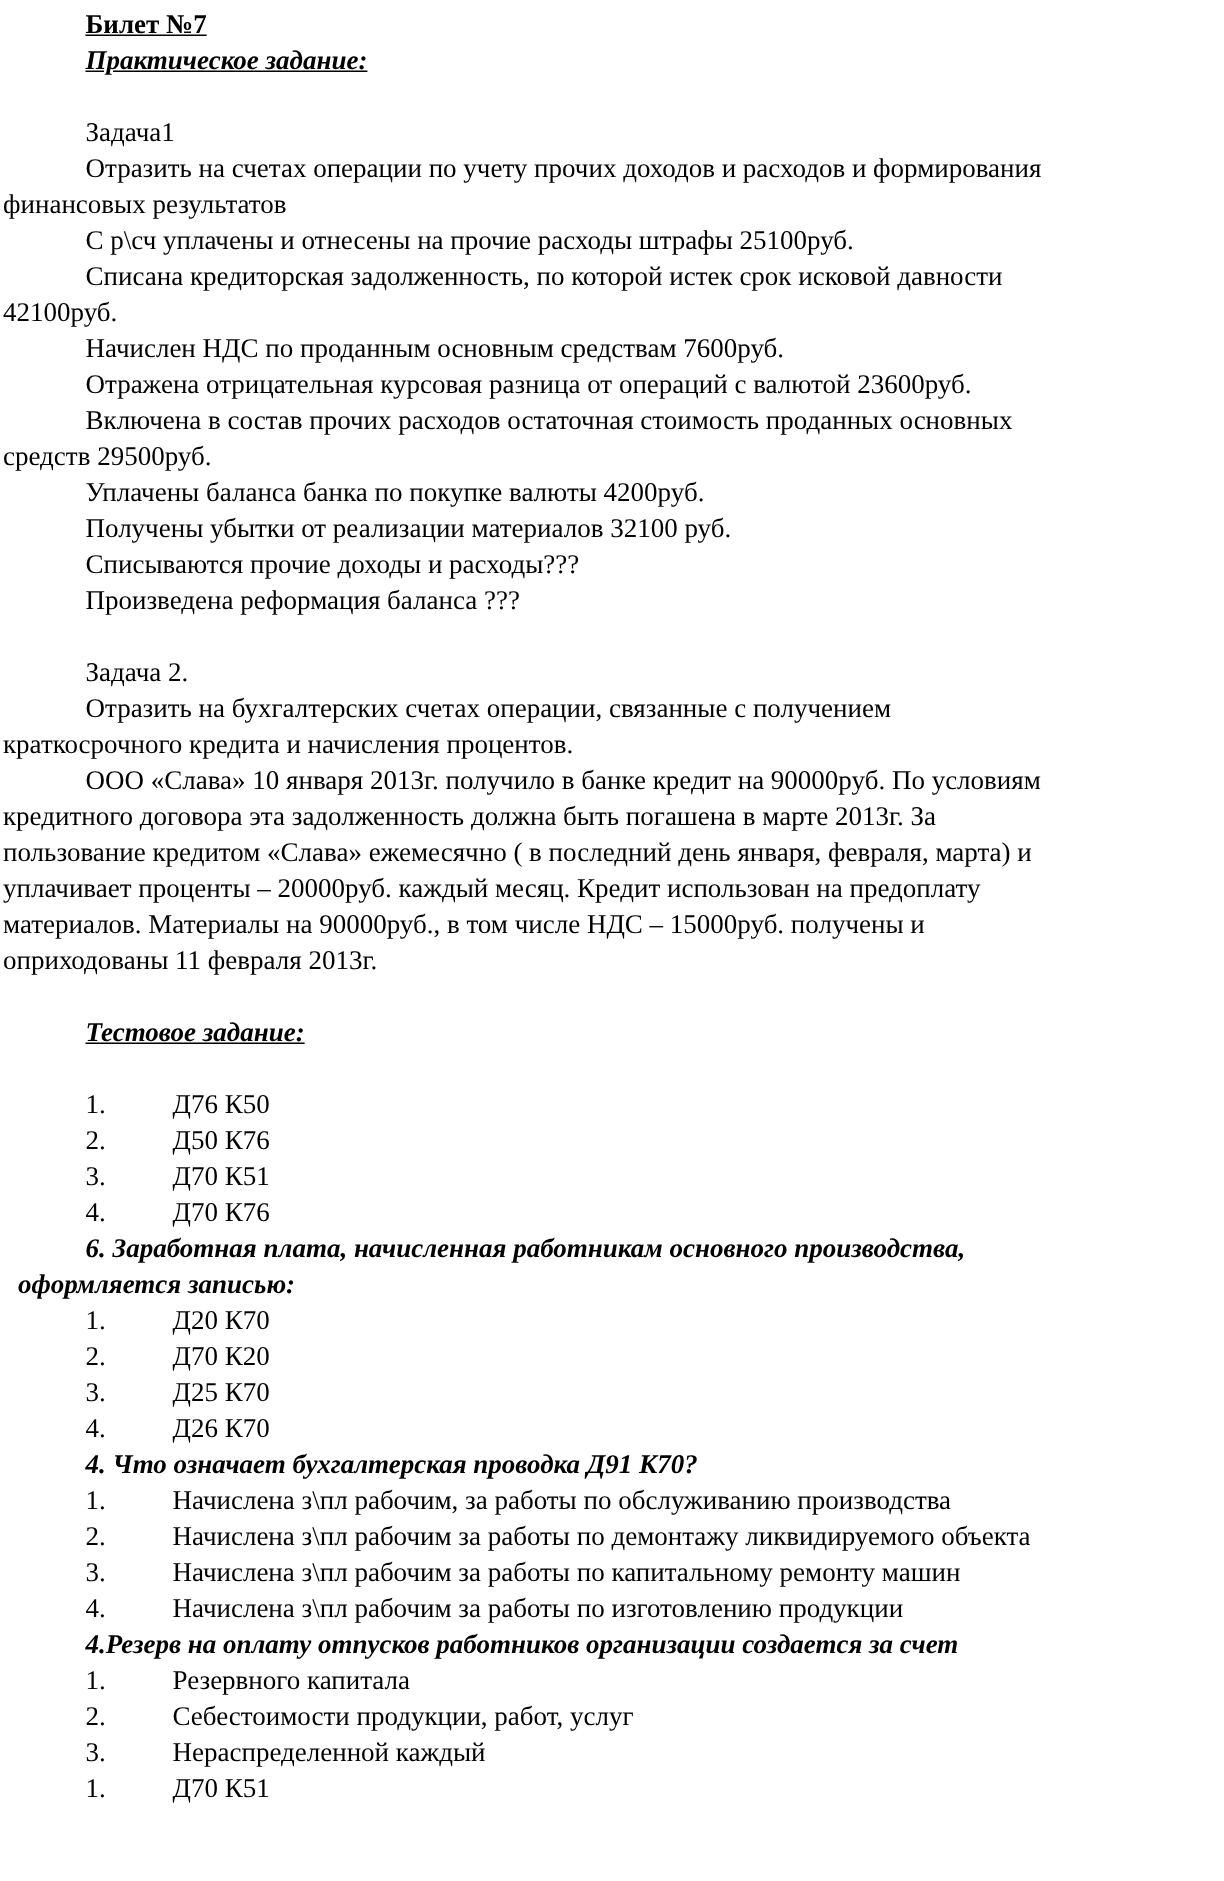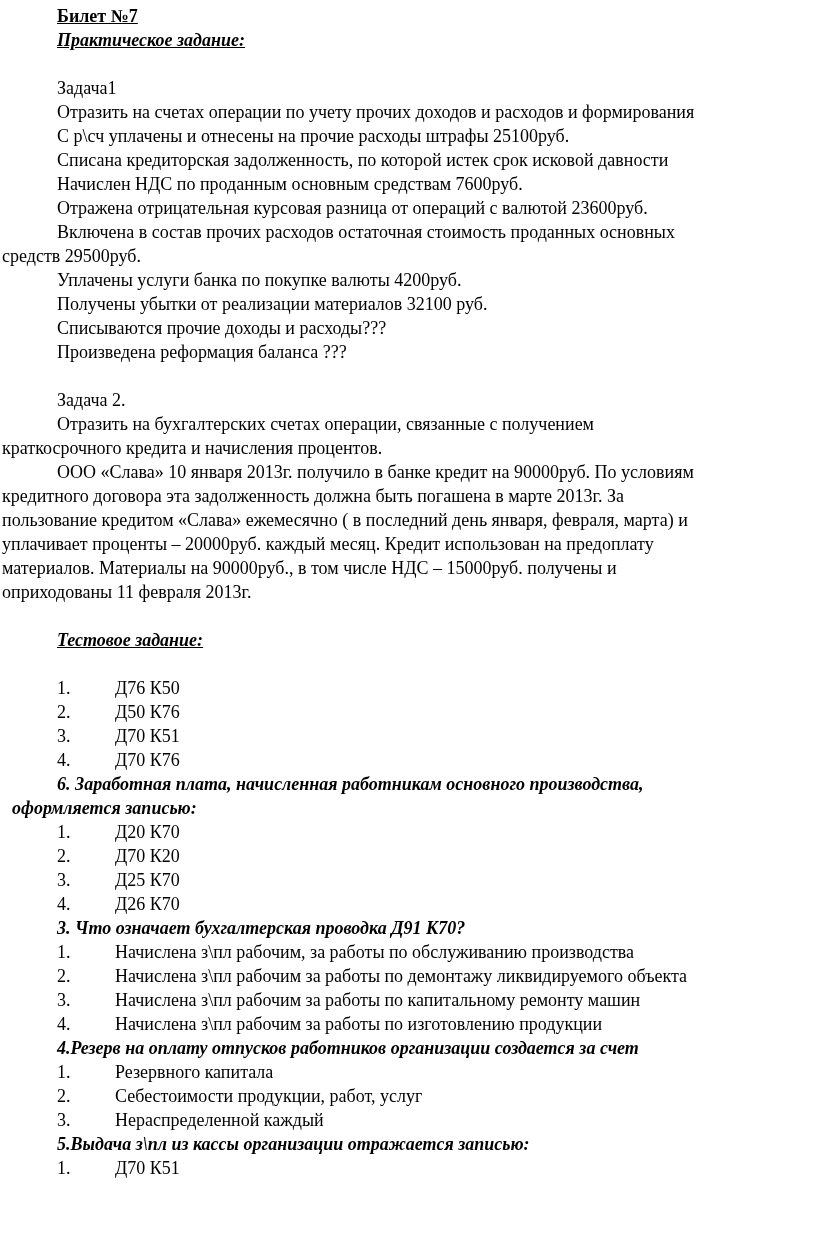--- a/index.html
+++ b/index.html
@@ -58,27 +58,29 @@
 </head>
 <body>
 
 <div class="page">
   <div id="doc-lines">
       <div class="line title-line indent">Билет №7</div>
       <div class="line heading-line indent">Практическое задание:</div>
       <div class="line blank-line"></div>
       <div class="line indent">Задача1</div>
       <div class="line indent">Отразить на счетах операции по учету прочих доходов и расходов и формирования</div>
+      <div class="line">финансовых результатов</div>
       <div class="line indent">С р\сч уплачены и отнесены на прочие расходы штрафы 25100руб.</div>
       <div class="line indent">Списана кредиторская задолженность, по которой истек срок исковой давности</div>
+      <div class="line">42100руб.</div>
       <div class="line indent">Начислен НДС по проданным основным средствам 7600руб.</div>
       <div class="line indent">Отражена отрицательная курсовая разница от операций с валютой 23600руб.</div>
       <div class="line indent">Включена в состав прочих расходов остаточная стоимость проданных основных</div>
       <div class="line">средств 29500руб.</div>
-      <div class="line indent">Уплачены услуги банка по покупке валюты 4200руб.</div>
+      <div class="line indent">Уплачены баланса банка по покупке валюты 4200руб.</div>
       <div class="line indent">Получены убытки от реализации материалов 32100 руб.</div>
       <div class="line indent">Списываются прочие доходы и расходы???</div>
       <div class="line indent">Произведена реформация баланса ???</div>
       <div class="line blank-line"></div>
       <div class="line indent">Задача 2.</div>
       <div class="line indent">Отразить на бухгалтерских счетах операции, связанные с получением</div>
       <div class="line">краткосрочного кредита и начисления процентов.</div>
       <div class="line indent">ООО «Слава» 10 января 2013г. получило в банке кредит на 90000руб. По условиям</div>
       <div class="line">кредитного договора эта задолженность должна быть погашена в марте 2013г. За</div>
       <div class="line">пользование кредитом «Слава» ежемесячно ( в последний день января, февраля, марта) и</div>
@@ -115,21 +117,21 @@
         <span>Д70 К20</span>
       </div>
       <div class="line option-line">
         <span class="num">3.</span>
         <span>Д25 К70</span>
       </div>
       <div class="line option-line">
         <span class="num">4.</span>
         <span>Д26 К70</span>
       </div>
-      <div class="line question-line indent">3. Что означает бухгалтерская проводка Д91 К70?</div>
+      <div class="line question-line indent">4. Что означает бухгалтерская проводка Д91 К70?</div>
       <div class="line option-line">
         <span class="num">1.</span>
         <span>Начислена з\пл рабочим, за работы по обслуживанию производства</span>
       </div>
       <div class="line option-line">
         <span class="num">2.</span>
         <span>Начислена з\пл рабочим за работы по демонтажу ликвидируемого объекта</span>
       </div>
       <div class="line option-line">
         <span class="num">3.</span>
@@ -145,19 +147,18 @@
         <span>Резервного капитала</span>
       </div>
       <div class="line option-line">
         <span class="num">2.</span>
         <span>Себестоимости продукции, работ, услуг</span>
       </div>
       <div class="line option-line">
         <span class="num">3.</span>
         <span>Нераспределенной каждый</span>
       </div>
-      <div class="line question-line indent">5.Выдача з\пл из кассы организации отражается записью:</div>
       <div class="line option-line">
         <span class="num">1.</span>
         <span>Д70 К51</span>
       </div>
     </div>
 </div>
 
 </body></html>

